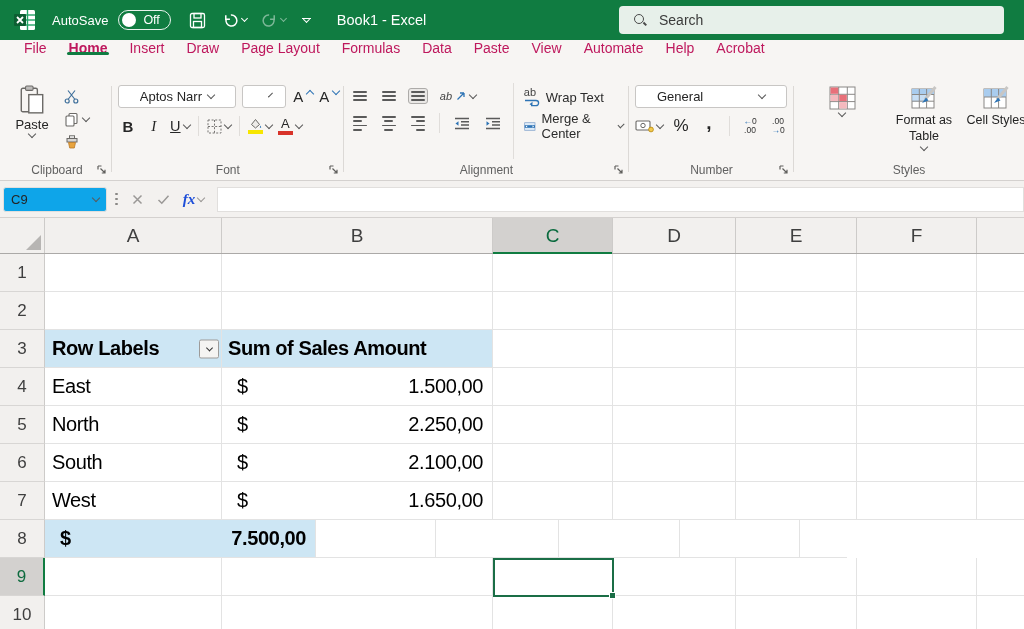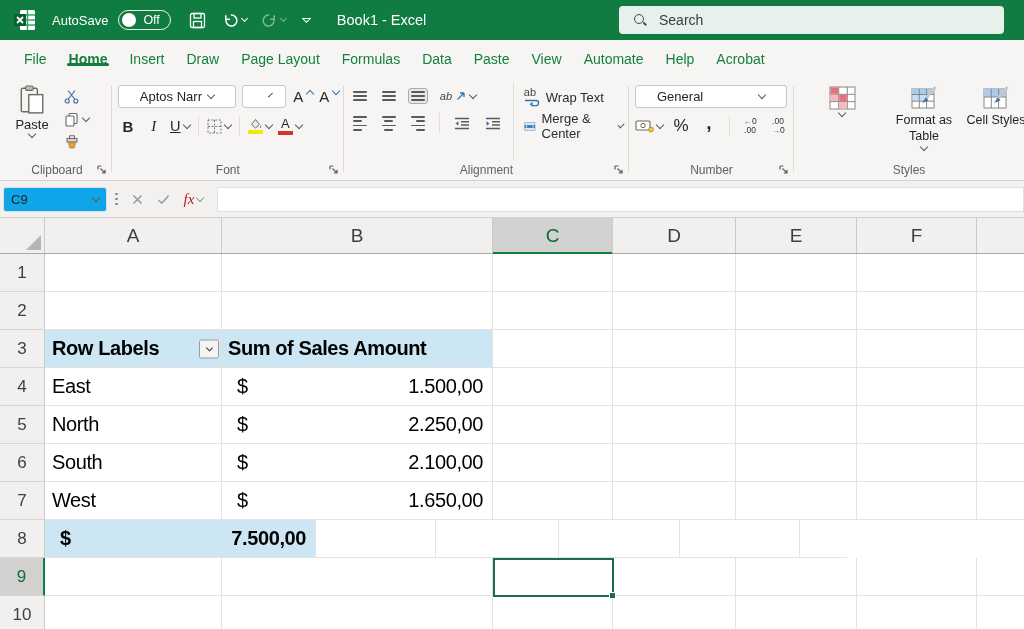--- a/index.html
+++ b/index.html
@@ -24,21 +24,21 @@
   .chv.up { transform:rotate(-135deg); margin-top:3px; }
   .qat-more { display:flex; flex-direction:column; align-items:center; gap:1px; }
   .qat-more .bar { width:9px; height:1.5px; background:#fff; }
   .doc-title { font-size:14.5px; margin-left:22px; white-space:nowrap; }
   .searchbox { margin-left:auto; margin-right:20px; width:385px; height:28px; background:#E7F0EA; border-radius:4px; display:flex; align-items:center; padding-left:14px; gap:12px; color:#3b3b3b; font-size:14px; cursor:text; }
   .mag { position:relative; width:14px; height:14px; }
   .mag::before { content:""; position:absolute; left:1px; top:1px; width:8px; height:8px; border:1.6px solid #4a4a4a; border-radius:50%; }
   .mag::after { content:""; position:absolute; left:10px; top:10px; width:4px; height:1.6px; background:#4a4a4a; transform:rotate(45deg); }
 
   
-  .tabrow { height:38px; background:#F7F5F3; display:flex; align-items:center; padding-left:13px; font-size:14px; color:#15803d; }
+  .tabrow { height:38px; background:#F7F5F3; display:flex; align-items:flex-start; padding-left:13px; font-size:14px; color:#be185d; }
   .rtab { padding:0 11px; display:flex; align-items:center; position:relative; cursor:pointer; white-space:nowrap; }
   .rtab.active { font-weight:700; }
   .rtab .tab-underline { position:absolute; left:9px; right:9px; bottom:1px; height:3px; border-radius:2px; background:#107C41; }
 
   
   .ribbon { height:103px; background:#F7F5F3; border-bottom:1px solid #D4D1CF; display:flex; position:relative; padding-left:2px; }
   .rgroup { position:relative; display:flex; flex-direction:column; padding:5px 6px 0 6px; }
   .rgroup::after { content:""; position:absolute; right:0; top:8px; bottom:8px; width:1px; background:#DCD9D6; }
   .rgroup:last-child::after { display:none; }
   .rg-body { flex:1; display:flex; }
@@ -92,21 +92,21 @@
   .style-big .cap { display:flex; flex-wrap:wrap; justify-content:center; align-items:center; gap:3px; width:84px; }
 
   
   .formularow { height:37px; background:#F3F1EF; border-bottom:1px solid #D4D1CF; display:flex; align-items:center; padding:0 0 0 3px; }
   .namebox { width:104px; height:25px; background:#0ea5e9; border:1px solid #E1DFDD; border-radius:3px; display:flex; align-items:center; padding:0 7px; font-size:13px; color:#242424; cursor:pointer; }
   .namebox .chv { margin-left:auto; }
   .dots { display:flex; flex-direction:column; gap:2.5px; padding:0 8px; cursor:col-resize; }
   .dots i { width:2.5px; height:2.5px; border-radius:50%; background:#8a8886; }
   .fx-btns { display:flex; align-items:center; gap:2px; }
   .fxb { width:24px; height:24px; display:flex; align-items:center; justify-content:center; cursor:pointer; }
-  .fx-lbl { font-family:"Liberation Serif", serif; font-style:italic; font-size:15px; color:#b91c1c; }
+  .fx-lbl { font-family:"Liberation Serif", serif; font-style:italic; font-size:15px; color:#1d4ed8;font-weight:bold; }
   .formulainput { flex:1; height:25px; background:#fff; border:1px solid #E1DFDD; margin-left:7px; font-size:13px; color:#242424; padding:0 6px; display:flex; align-items:center; cursor:text; }
 
   
   .grid { position:relative; background:#fff; }
   .colhdr { display:flex; height:36px; background:#F2F0EE; border-bottom:1px solid #ABA9A7; }
   .corner { width:45px; position:relative; border-right:1px solid #CDCBC9; cursor:pointer; }
   .corner .tri { position:absolute; right:3px; bottom:3px; width:0; height:0; border-left:15px solid transparent; border-bottom:15px solid #B7B5B3; }
   .ch { display:flex; align-items:center; justify-content:center; font-size:19px; color:#3F3F3F; border-right:1px solid #CDCBC9; position:relative; cursor:pointer; }
   .ch.sel { background:#D3D1CF; color:#0B6B3F; }
   .ch.sel::after { content:""; position:absolute; left:0; right:0; bottom:-1px; height:2px; background:#107C41; }

